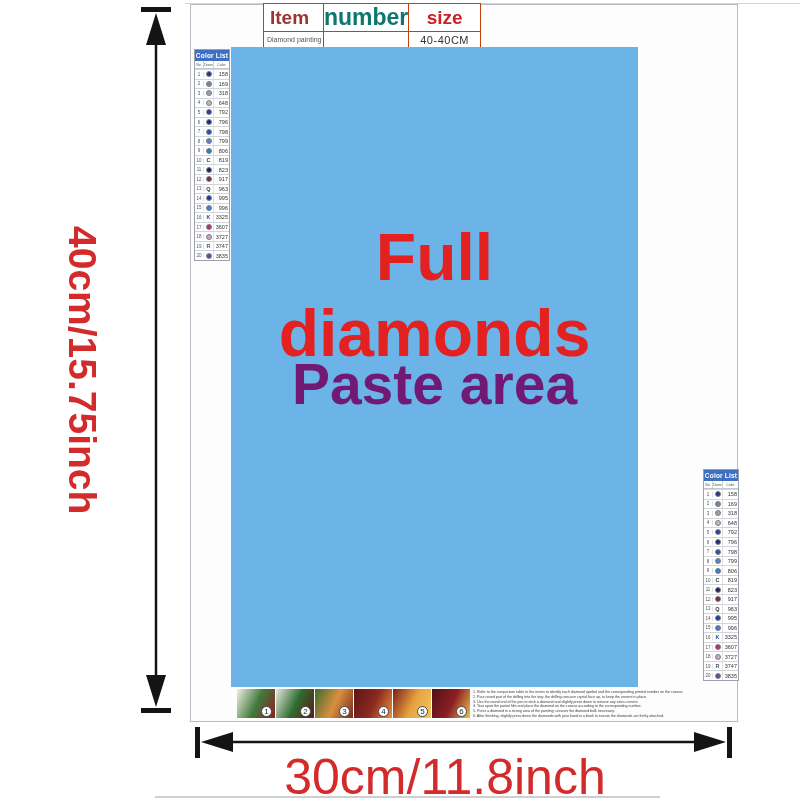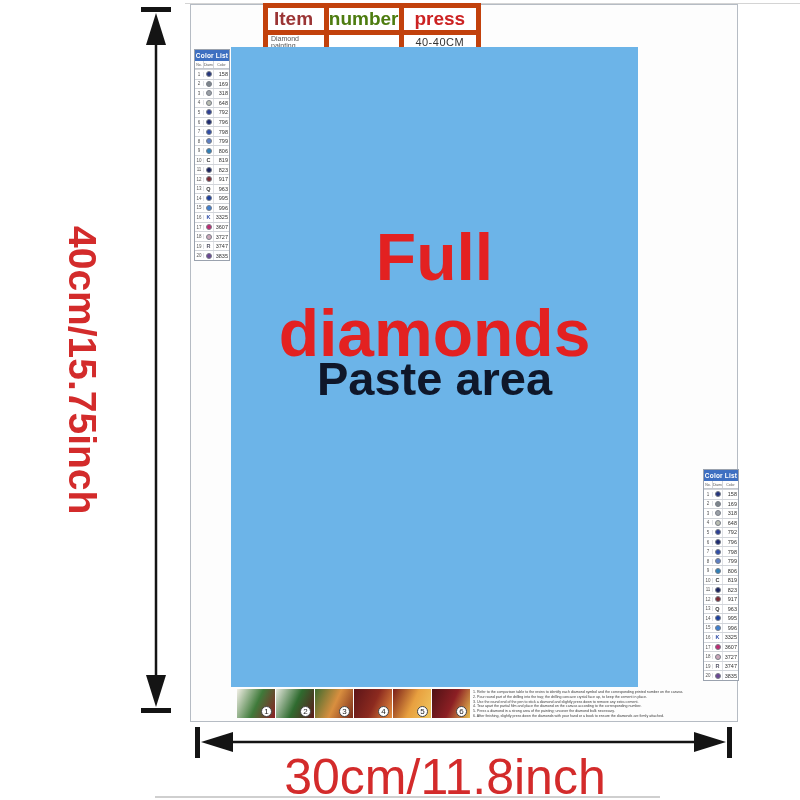--- a/index.html
+++ b/index.html
@@ -6,24 +6,24 @@
   body { background:#ffffff; font-family:"Liberation Sans", sans-serif; }
   .stage { position:relative; width:800px; height:800px; background:#ffffff; overflow:hidden; }
 
   .edge-line { position:absolute; background:#d4d4d4; }
 
   .canvas-sheet { position:absolute; left:190px; top:4px; width:548px; height:718px;
     background:#fdfdfd; border:1px solid #b6bcc4; }
 
   
   .top-table { position:absolute; left:72px; top:-2px; width:218px; border-collapse:collapse; background:#ffffff; }
-  .top-table td { border:5px solid #c2410c; }
+  .top-table td { border:1px solid #c2410c; }
   .tt-head td { height:24px; vertical-align:middle; }
   .tt-item { width:68px; font-size:19px; font-weight:bold; color:#9b3535; padding-left:6px; }
-  .tt-number { width:58px; font-size:19px; font-weight:bold; color:#4d7c0f; text-align:center; }
+  .tt-number { width:58px; font-size:23px; font-weight:bold; color:#0f766e; text-align:center; }
   .tt-size { width:92px; font-size:19px; font-weight:bold; color:#cc2222; text-align:center; }
   .tt-row td { height:16px; }
   .tt-r-item { font-size:7px; color:#555; padding-left:3px; }
   .tt-r-size { font-size:11px; color:#333; text-align:center; letter-spacing:0.5px; }
 
   
   .color-list { position:absolute; width:36px; border:1px solid #9aa2ae; background:#ffffff; }
   .clr-title { height:11px; background:#3e6fc1; color:#ffffff; font-size:6.5px; font-weight:bold;
     text-align:center; line-height:11px; letter-spacing:0.2px; }
   .clr-colheads { display:flex; height:8px; border-bottom:1px solid #c4c8ce; font-size:3.5px; color:#555; }
@@ -37,21 +37,21 @@
   .clr-sym { width:10px; display:flex; align-items:center; justify-content:center; border-right:1px solid #e0e2e6; height:100%; }
   .clr-dot { width:6px; height:6px; border-radius:50%; border:0.5px solid #7a7f88; }
   .clr-letter { font-size:5.5px; font-weight:bold; color:#333; }
   .clr-code { width:15px; font-size:5.5px; color:#333; text-align:right; padding-right:1px; }
 
   
   .paste-area { position:absolute; left:40px; top:42px; width:407px; height:640px; background:#6cb4e8; }
   .paste-line1 { position:absolute; top:172px; width:100%; text-align:center;
     font-size:66px; font-weight:600; color:#e32121; }
   .paste-line2 { position:absolute; top:304px; width:100%; text-align:center;
-    font-size:47px; font-weight:600; color:#0f172a; }
+    font-size:57px; font-weight:600; color:#701a75; }
 
   
   .steps-strip { position:absolute; left:46px; top:684px; display:flex; gap:1px; }
   .step-thumb { position:relative; width:38px; height:29px; overflow:hidden; }
   .step-badge { position:absolute; right:3px; bottom:1px; width:11px; height:11px; border-radius:50%;
     background:#ffffff; border:1px solid #444; font-size:8px; line-height:9px; text-align:center; color:#222; }
   .instructions { position:absolute; left:282px; top:685px; width:222px; height:30px; overflow:hidden; }
   .instr-line { font-size:3.6px; line-height:4.8px; color:#3a3a3a; white-space:nowrap; overflow:hidden; }
 
   
@@ -70,21 +70,21 @@
   <div class="edge-line" style="left:185px; top:3px; width:615px; height:1px;"></div>
   <div class="edge-line" style="left:155px; top:796px; width:505px; height:2px; background:#cfcfcf;"></div>
 
   <div class="canvas-sheet">
 
     <table class="top-table">
       <tbody>
           <tr class="tt-head">
         <td class="tt-item">Item</td>
         <td class="tt-number">number</td>
-        <td class="tt-size">press</td>
+        <td class="tt-size">size</td>
       </tr>
       <tr class="tt-row">
         <td class="tt-r-item">Diamond painting</td>
         <td></td>
         <td class="tt-r-size">40-40CM</td>
       </tr>
     </tbody>
       </table>
 
     <div class="color-list" style="left:3px; top:44px;" id="color-list-left">

